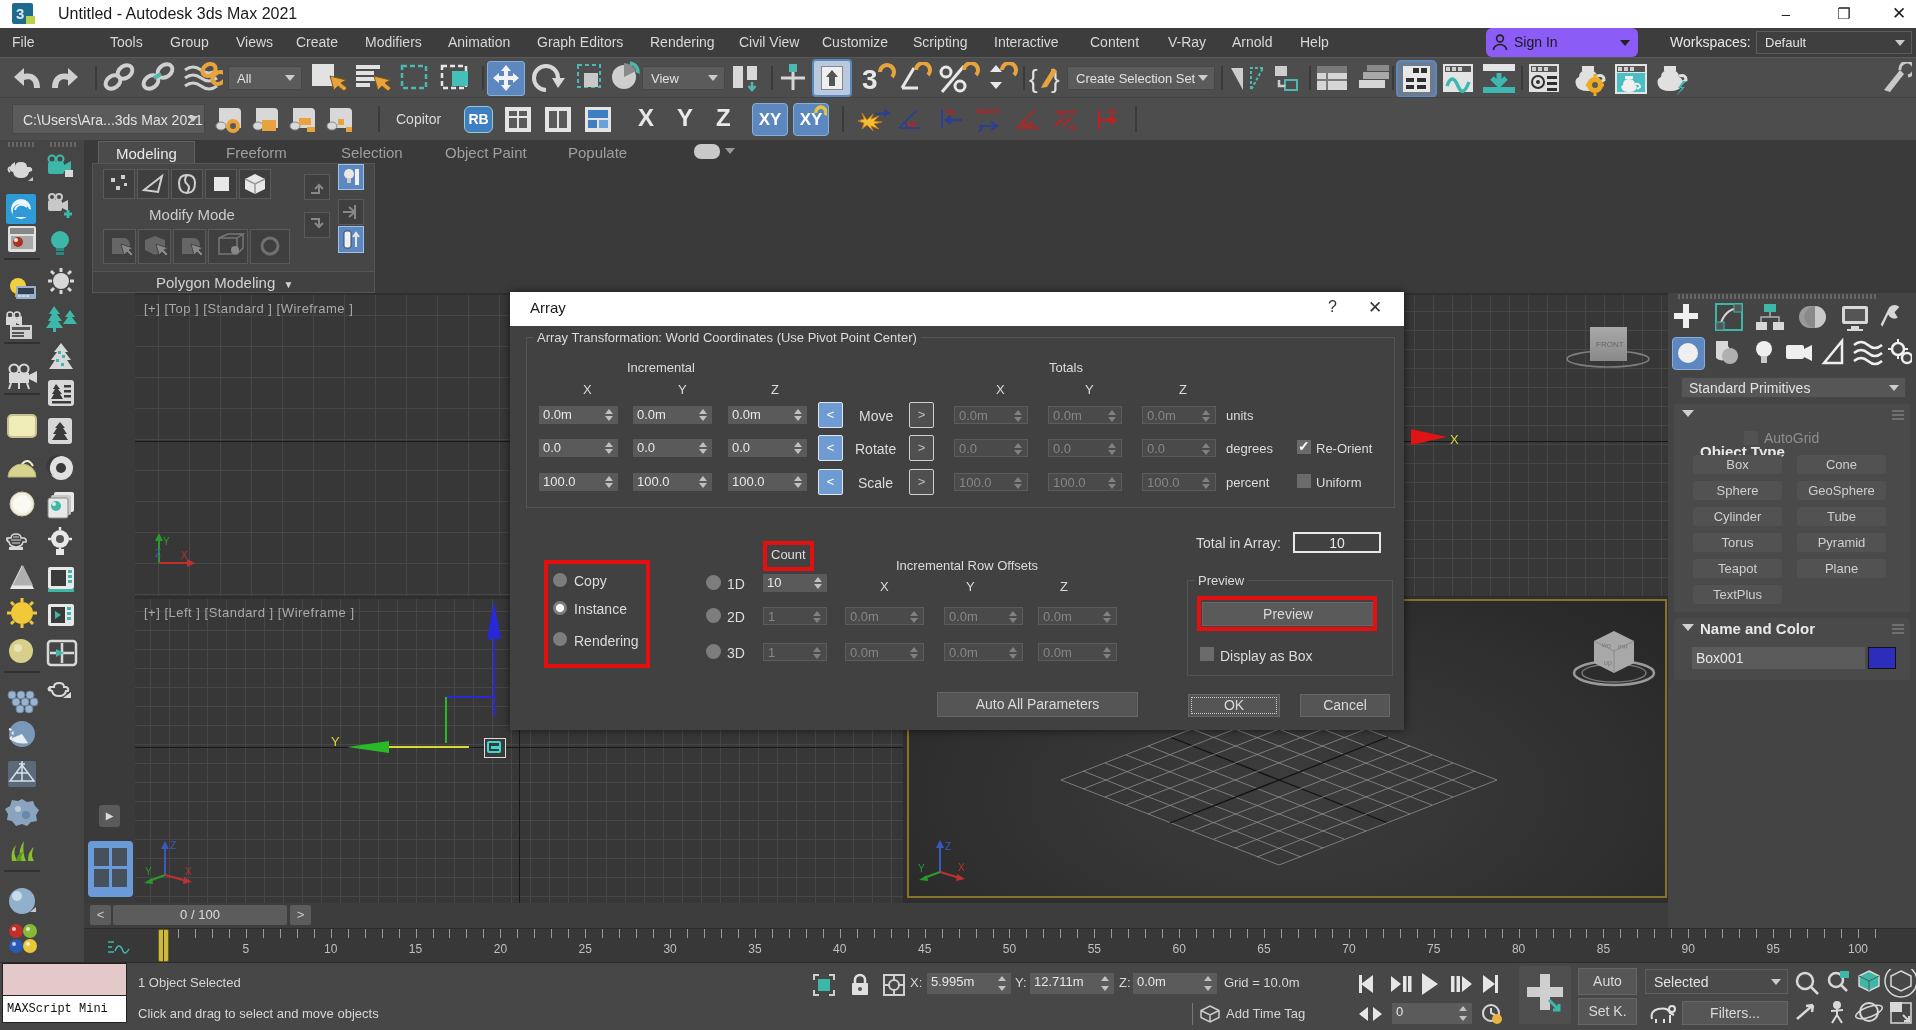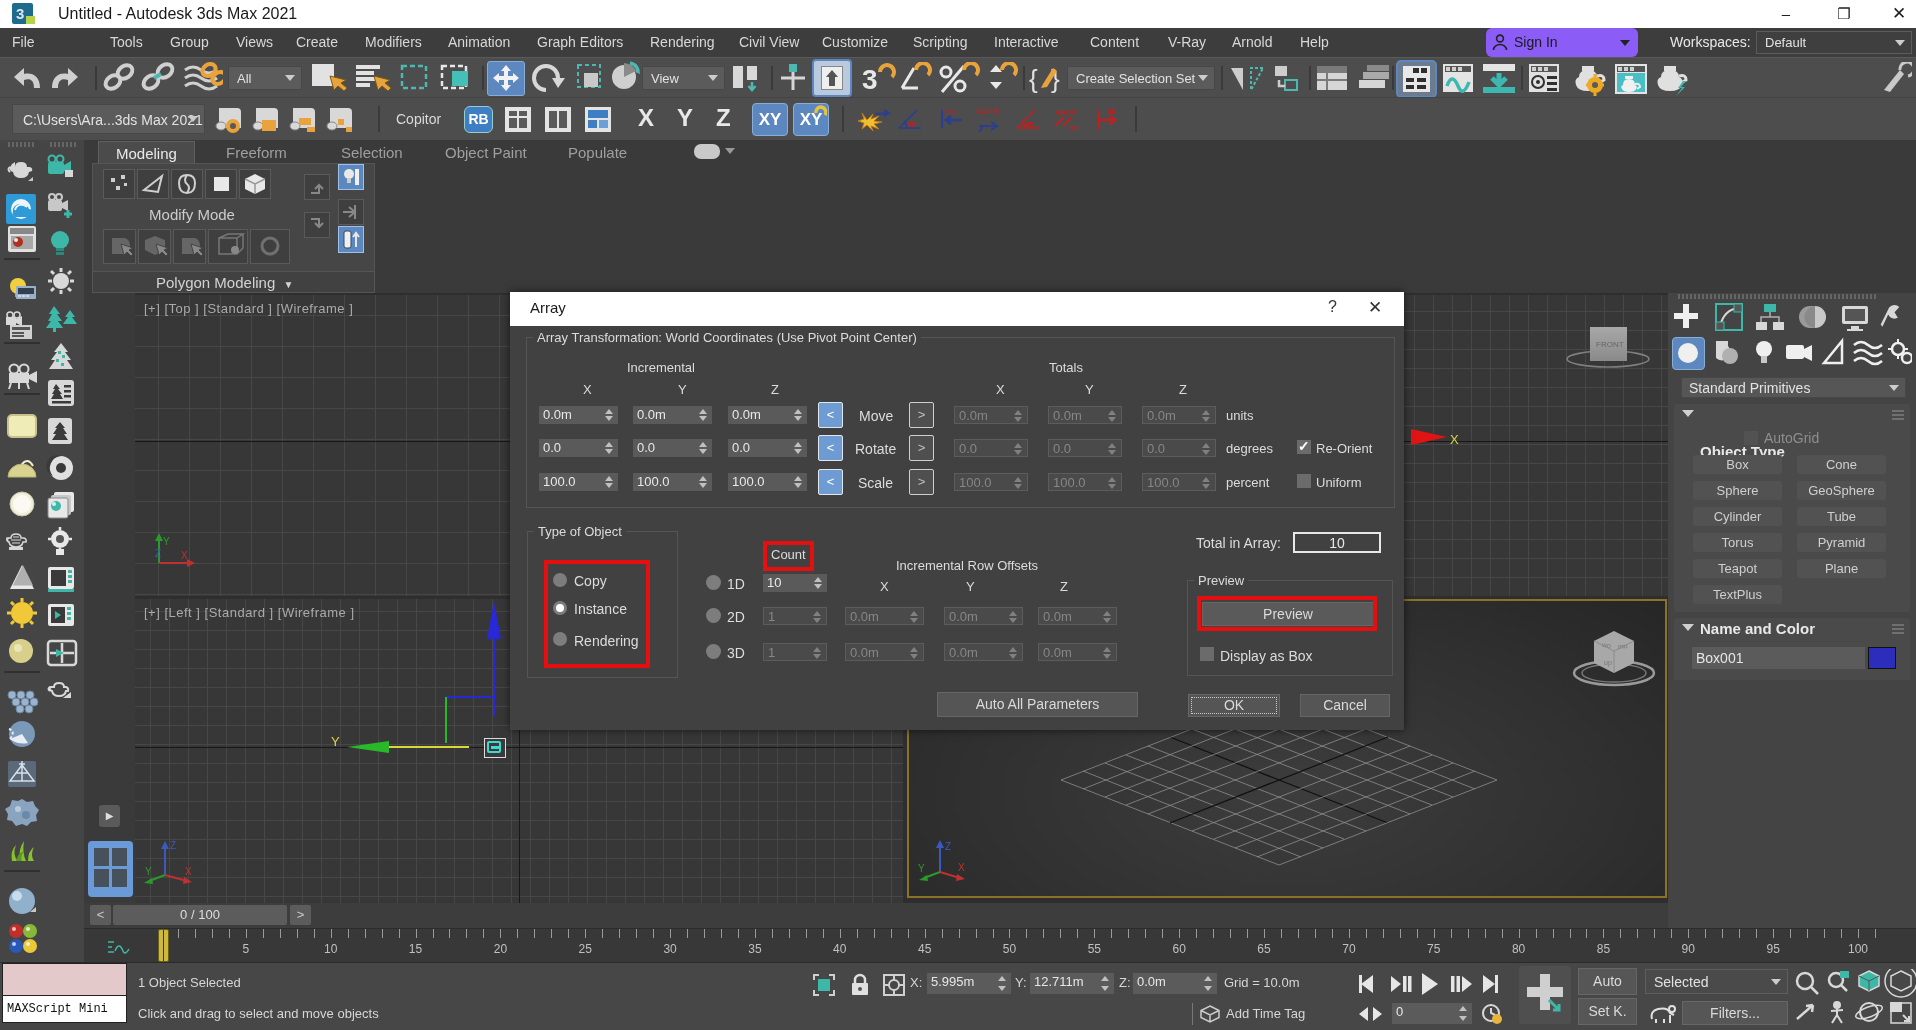--- a/index.html
+++ b/index.html
@@ -1244,23 +1244,20 @@
         <span class="spinarr"></span>
       </div>
     <div class="spin dis" style="left:632px;top:181px;width:74px;">
         <span class="v">100.0</span>
         <span class="spinarr"></span>
       </div>
     <div class="dtxt" style="left:716px;top:183px;">percent</div>
     <div class="chk" style="left:787px;top:182px;"></div>
     <div class="dtxt" style="left:806px;top:183px;">Uniform</div>
 
-    <div class="grp" style="left:17px;top:239px;width:151px;height:147px;">
-      <div class="grplabel">Type of Object</div>
-    </div>
     <div class="radio" style="left:43px;top:281px;"></div>
     <div class="dtxt" style="left:64px;top:281px;font-size:14px;">Copy</div>
     <div class="radio sel" style="left:43px;top:309px;"></div>
     <div class="dtxt" style="left:64px;top:309px;font-size:14px;">Instance</div>
     <div class="radio" style="left:43px;top:340px;"></div>
     <div class="dtxt" style="left:64px;top:341px;font-size:14px;">Rendering</div>
     <div class="redbox" style="left:34px;top:268px;width:106px;height:108px;"></div>
 
     <div class="redbox" style="left:253px;top:249px;width:51px;height:30px;"></div>
     <div class="dtxt" style="left:261px;top:255px;">Count</div>

